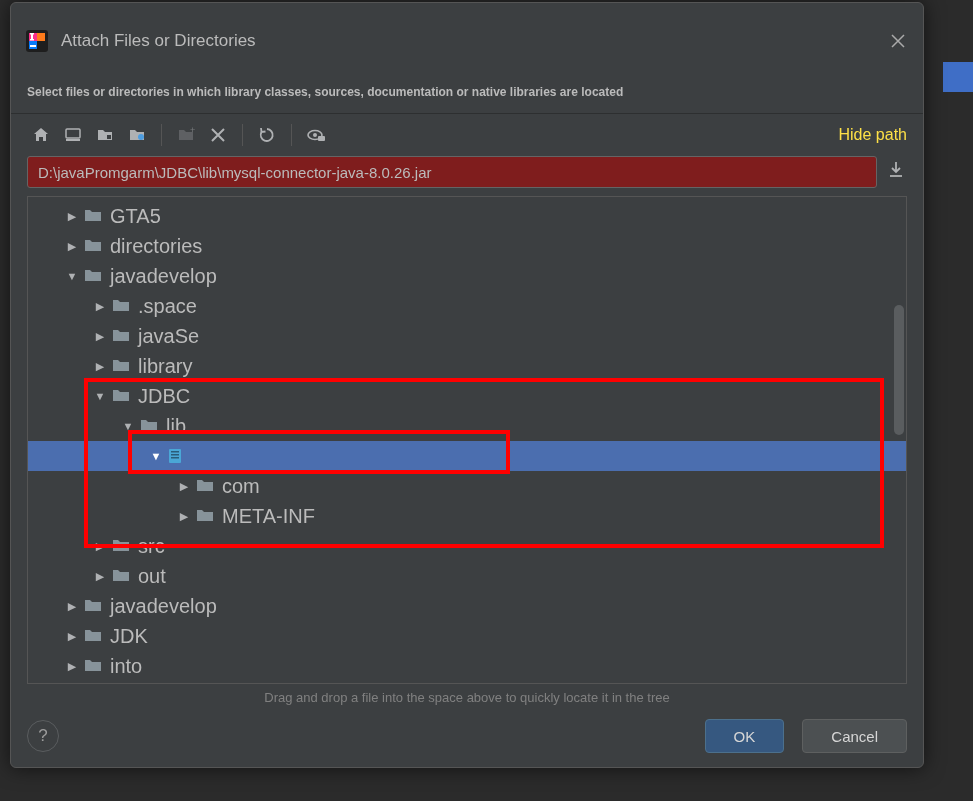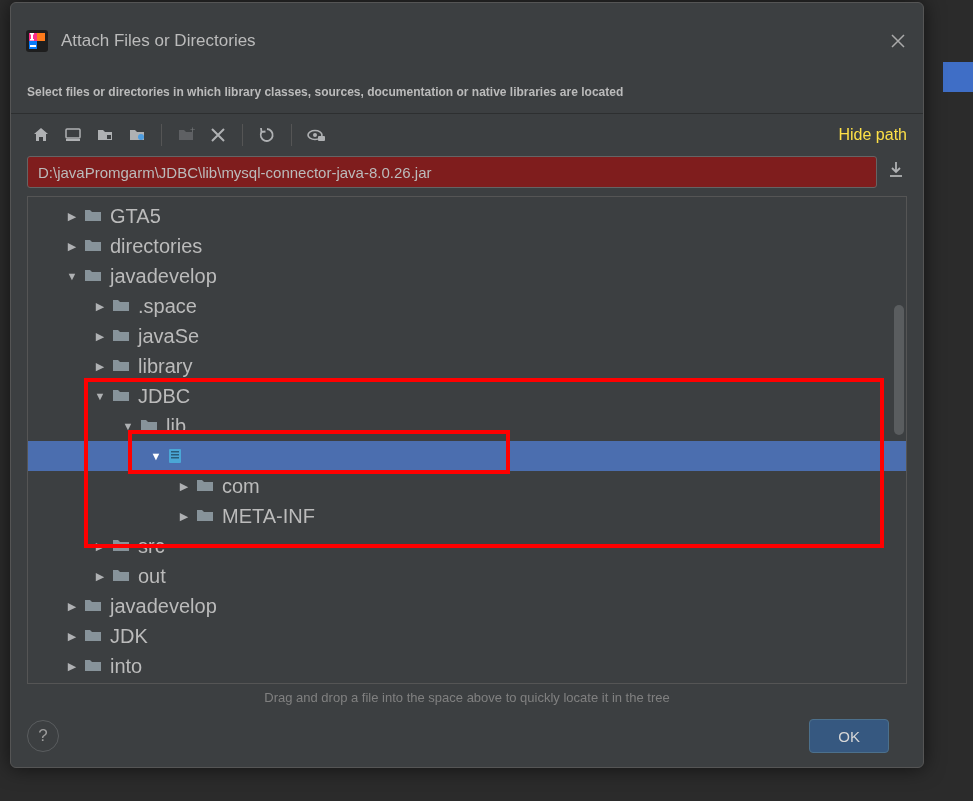--- a/index.html
+++ b/index.html
@@ -456,15 +456,16 @@
     <div class="redbox" style="left:56px; top:181px; width:792px; height:162px;"></div>
     <div class="redbox" style="left:100px; top:233px; width:374px; height:36px;"></div>
   </div>
 
   <div class="drag-hint">Drag and drop a file into the space above to quickly locate it in the tree</div>
 
   <div class="button-row">
     <div class="help-btn">?</div>
     <div style="flex:1"></div>
     <div class="btn btn-primary">OK</div>
+    <div class="btn btn-secondary">Cancel</div>
   </div>
 
 </div>
 
 </body></html>

